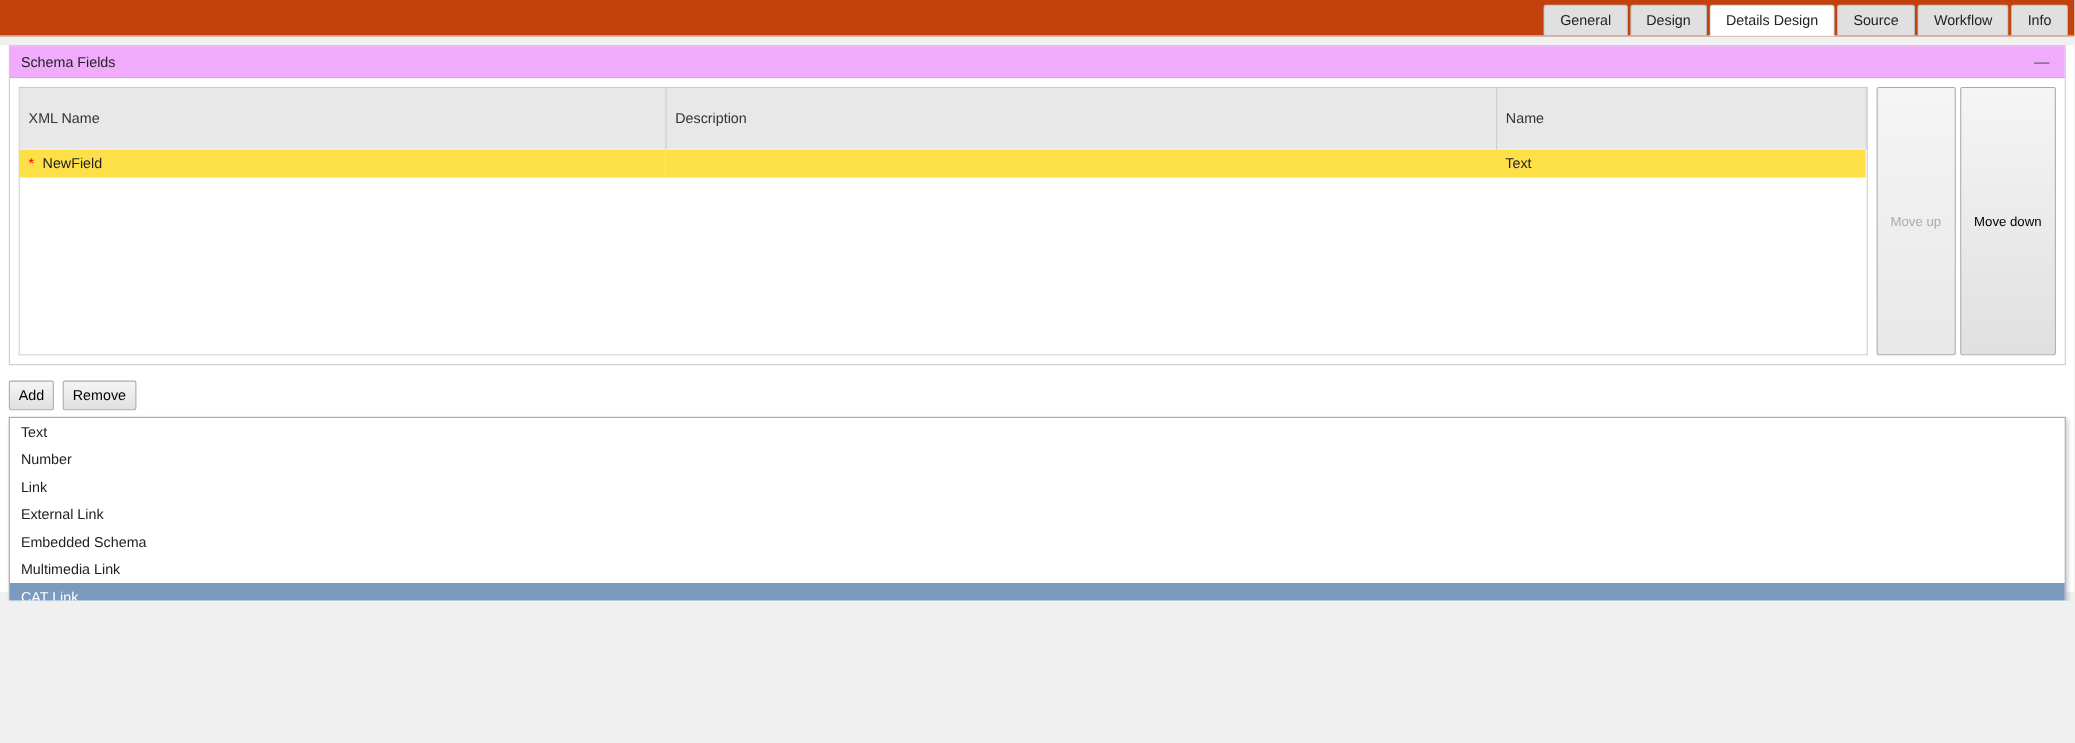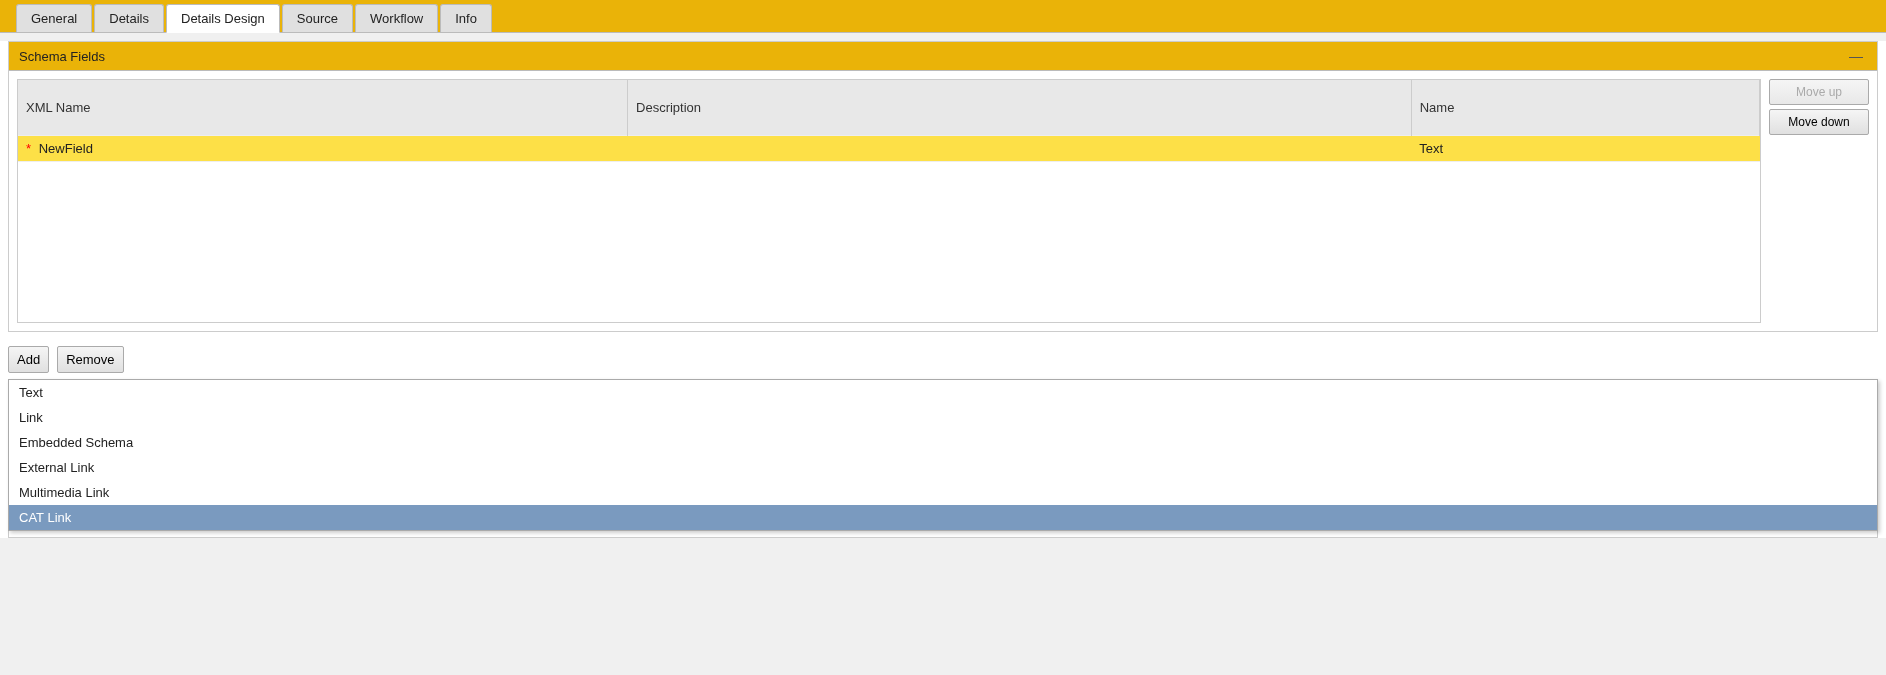--- a/index.html
+++ b/index.html
@@ -6,23 +6,24 @@
     body {
       font-family: Arial, sans-serif;
       font-size: 13px;
       background: #f0f0f0;
       color: #222;
     }
 
     
     .tabs {
       display: flex;
-      background: #eab308;
+      background: #c2410c;
       border-bottom: 1px solid #bbb;
-      padding: 4px 16px 0;
+      padding: 4px 4px 0;
+      justify-content: flex-end;
     }
     .tab {
       padding: 6px 14px;
       border: 1px solid #bbb;
       border-bottom: none;
       background: #e0e0e0;
       cursor: pointer;
       margin-right: 2px;
       border-radius: 3px 3px 0 0;
       font-size: 13px;
@@ -39,21 +40,21 @@
       padding: 0;
     }
 
     
     .section-panel {
       border: 1px solid #ccc;
       margin: 8px;
       background: #fff;
     }
     .section-header {
-      background: #eab308;
+      background: #f0abfc;
       padding: 6px 10px;
       display: flex;
       justify-content: space-between;
       align-items: center;
       border-bottom: 1px solid #bbb;
       font-size: 13px;
       font-weight: normal;
     }
     .section-collapse {
       cursor: pointer;
@@ -97,21 +98,20 @@
     .schema-table tbody td {
       padding: 5px 8px;
       border-top: 1px solid #eee;
     }
     .required-star {
       color: red;
       margin-right: 4px;
     }
     .move-buttons {
       display: flex;
-      flex-direction: column;
       gap: 4px;
       min-width: 100px;
     }
     .btn {
       padding: 5px 12px;
       border: 1px solid #aaa;
       background: linear-gradient(to bottom, #f5f5f5, #e0e0e0);
       cursor: pointer;
       font-size: 12px;
       border-radius: 2px;
@@ -227,21 +227,21 @@
     }
     .checkbox-row input[type="checkbox"] {
       cursor: pointer;
     }
   </style>
 </head>
 <body>
 
 <div class="tabs">
 <div class="tab">General</div>
-    <div class="tab">Details</div>
+    <div class="tab">Design</div>
     <div class="tab active">Details Design</div>
     <div class="tab">Source</div>
     <div class="tab">Workflow</div>
     <div class="tab">Info</div>
   </div>
 
 <div class="main-content">
 
   <div class="section-panel">
     <div class="section-header">
@@ -282,23 +282,24 @@
 
   <div class="action-buttons">
     <button class="action-btn">Add</button>
     <button class="action-btn">Remove</button>
   </div>
 
   <div style="position:relative;">
 
     <div class="dropdown-menu" id="dropdown-menu">
     <div class="dropdown-item">Text</div>
+        <div class="dropdown-item">Number</div>
         <div class="dropdown-item">Link</div>
+        <div class="dropdown-item">External Link</div>
         <div class="dropdown-item">Embedded Schema</div>
-        <div class="dropdown-item">External Link</div>
         <div class="dropdown-item">Multimedia Link</div>
         <div class="dropdown-item highlighted">CAT Link</div>
       </div>
 
     <div class="field-details-section">
       <div class="section-header">
         <span>Field Details</span>
         <button class="section-collapse">—</button>
       </div>
       <div class="field-form">

